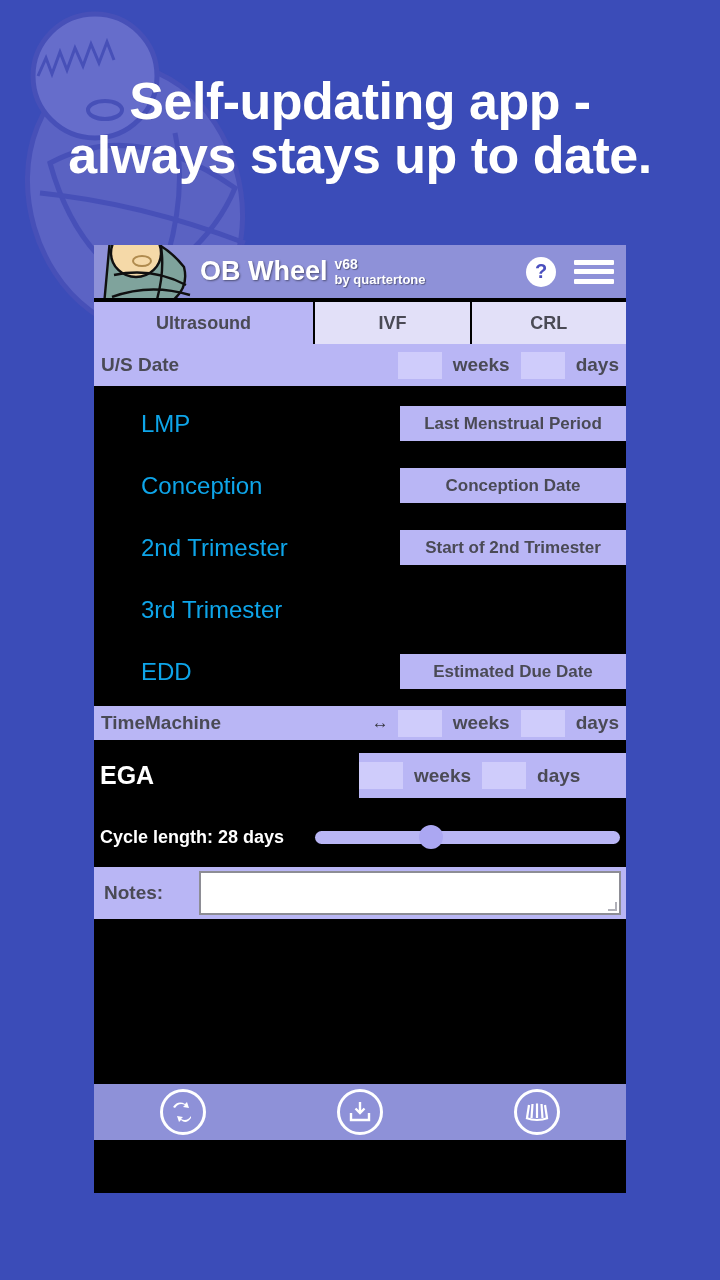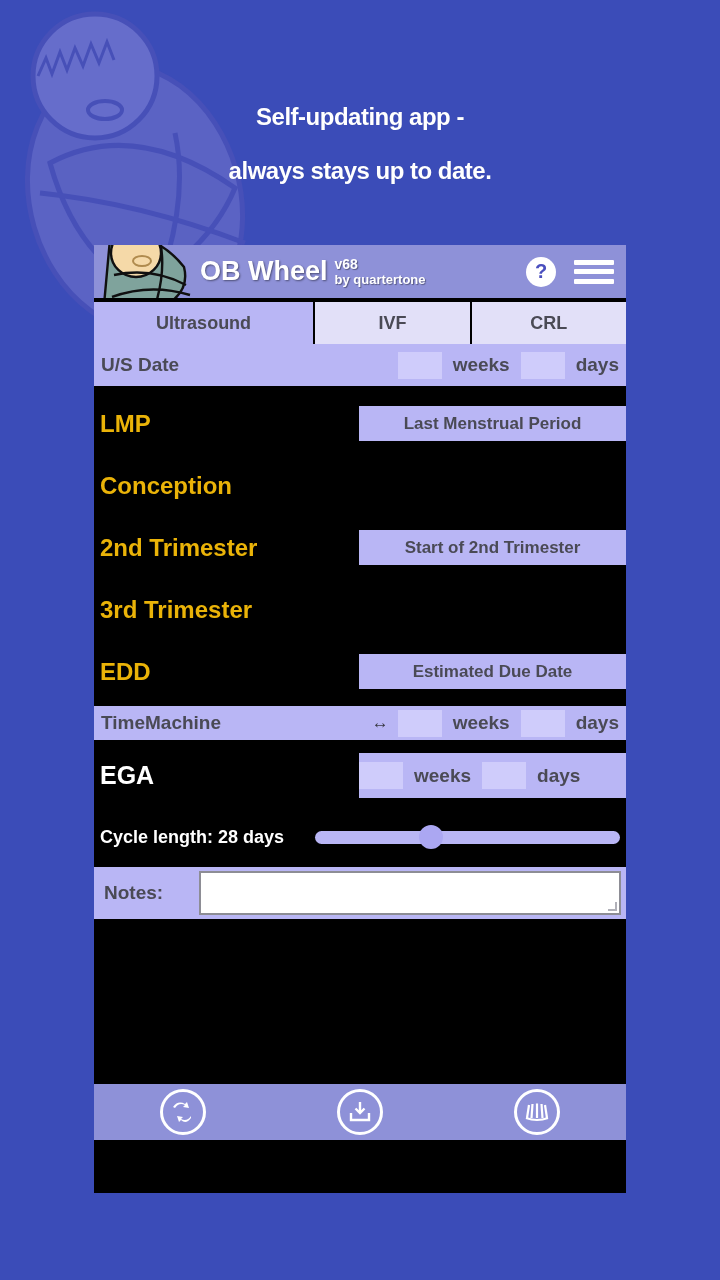--- a/index.html
+++ b/index.html
@@ -27,27 +27,26 @@
   }
 
   
   #promo-headline {
     position: absolute;
     top: 74px;
     left: 0;
     width: 720px;
     text-align: center;
     color: #ffffff;
-    font-size: 24px;
+    font-size: 52px;
     font-weight: bold;
     line-height: 54px;
     letter-spacing: -0.5px;
     z-index: 3;
     text-shadow: 0 0 1px rgba(0,0,0,.15);
-    margin-top: 16px;
   }
   #promo-headline .line { display: block; }
 
   
   #app-frame {
     position: absolute;
     left: 94px;
     top: 245px;
     width: 532px;
     height: 948px;
@@ -179,25 +178,26 @@
 
   
   .datalist { background: #000000; padding-top: 6px; }
   .data-row {
     height: 55px;
     display: flex;
     align-items: center;
     margin-bottom: 7px;
   }
   .data-label {
-    color: #eab308;
+    color: #0ea5e9;
     font-size: 24px;
-    font-weight: bold;
+    font-weight: normal;
     padding-left: 6px;
     flex: 0 0 265px;
+    margin-left: 41px;
   }
   .data-btn {
     flex: 1 1 auto;
     margin-right: 0px;
     height: 35px;
     background: #b9b6f5;
     display: flex;
     align-items: center;
     justify-content: center;
     color: #4a4a55;
@@ -399,20 +399,21 @@
 
   <div class="sep"></div>
 
   <div class="datalist">
     <div class="data-row">
       <span class="data-label">LMP</span>
       <span class="data-btn">Last Menstrual Period</span>
     </div>
     <div class="data-row">
       <span class="data-label">Conception</span>
+      <span class="data-btn">Conception Date</span>
     </div>
     <div class="data-row">
       <span class="data-label">2nd Trimester</span>
       <span class="data-btn">Start of 2nd Trimester</span>
     </div>
     <div class="data-row">
       <span class="data-label">3rd Trimester</span>
     </div>
     <div class="data-row">
       <span class="data-label">EDD</span>

